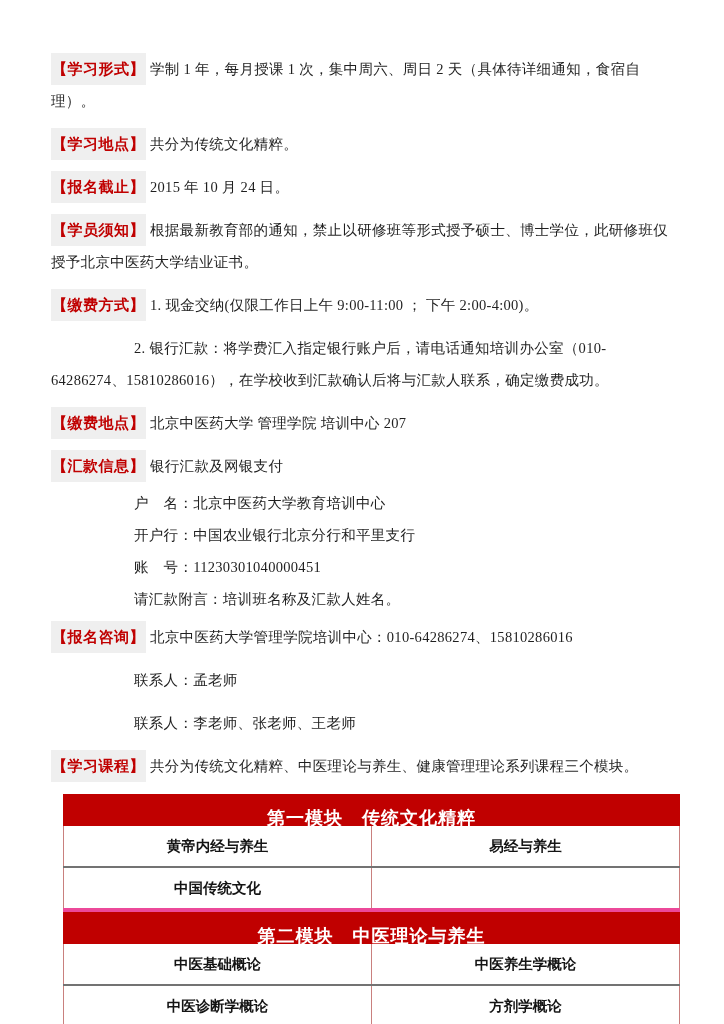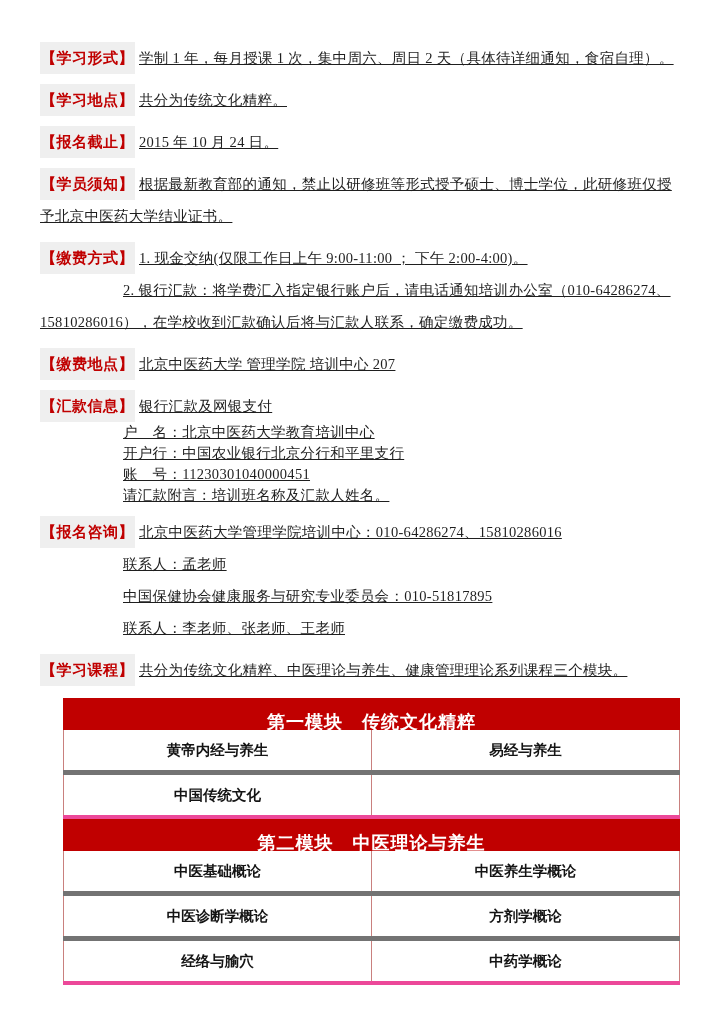--- a/index.html
+++ b/index.html
@@ -17,25 +17,24 @@
   .page {
     box-sizing: border-box;
     width: 724px;
     height: 1024px;
     padding: 42px 40px 0 40px;
     overflow: hidden;
   }
   
   .section { margin: 0 0 10px 0; }
   .para {
-    margin: 0;
+    margin: 11px;
     font-size: 14.5px;
     line-height: 32px;
     letter-spacing: 0.3px;
-    text-decoration: underline;
   }
   .label {
     display: inline-block;
     background: #efefef;
     color: #c00000;
     font-weight: bold;
     font-size: 15px;
     letter-spacing: 0.5px;
     font-family: "Liberation Serif", "DejaVu Serif", serif;
     padding: 0 1px;
@@ -68,21 +67,21 @@
     width: 50%;
     height: 38px;
     text-align: center;
     vertical-align: middle;
     font-family: "Liberation Sans", "DejaVu Sans", sans-serif;
     font-weight: bold;
     font-size: 14.5px;
     color: #141414;
     border-left: 1px solid #c9807e;
     border-right: 1px solid #c9807e;
-    border-bottom: 5px solid #737373;
+    border-bottom: 2px solid #737373;
   }
   .module-table tr:last-child td { border-bottom: 4px solid #ec4899; }
 </style>
 </head>
 <body>
 
 <div class="page">
   <div id="sections">
   <div class="section">
     <p class="para first"><span class="label">【学习形式】</span><span class="text">学制 1 年，每月授课 1 次，集中周六、周日 2 天（具体待详细通知，食宿自理）。</span></p>
@@ -114,21 +113,20 @@
     <p class="para first"><span class="label">【汇款信息】</span><span class="text">银行汇款及网银支付</span></p>
   <p class="para extra tight">户　名：北京中医药大学教育培训中心</p>
         <p class="para extra tight">开户行：中国农业银行北京分行和平里支行</p>
         <p class="para extra tight">账　号：11230301040000451</p>
         <p class="para extra tight">请汇款附言：培训班名称及汇款人姓名。</p>
       </div>
 
   <div class="section">
     <p class="para first"><span class="label">【报名咨询】</span><span class="text">北京中医药大学管理学院培训中心：010-64286274、15810286016</span></p>
   <p class="para extra">联系人：孟老师</p>
-        <p class="para extra">中国保健协会健康服务与研究专业委员会：010-51817895</p>
         <p class="para extra">联系人：李老师、张老师、王老师</p>
       </div>
 
   <div class="section">
     <p class="para first"><span class="label">【学习课程】</span><span class="text">共分为传统文化精粹、中医理论与养生、健康管理理论系列课程三个模块。</span></p>
   </div>
 </div>
   <div id="course-table" class="course-table-wrap">
   <div class="module">
     <div class="module-header">第一模块　传统文化精粹</div>

